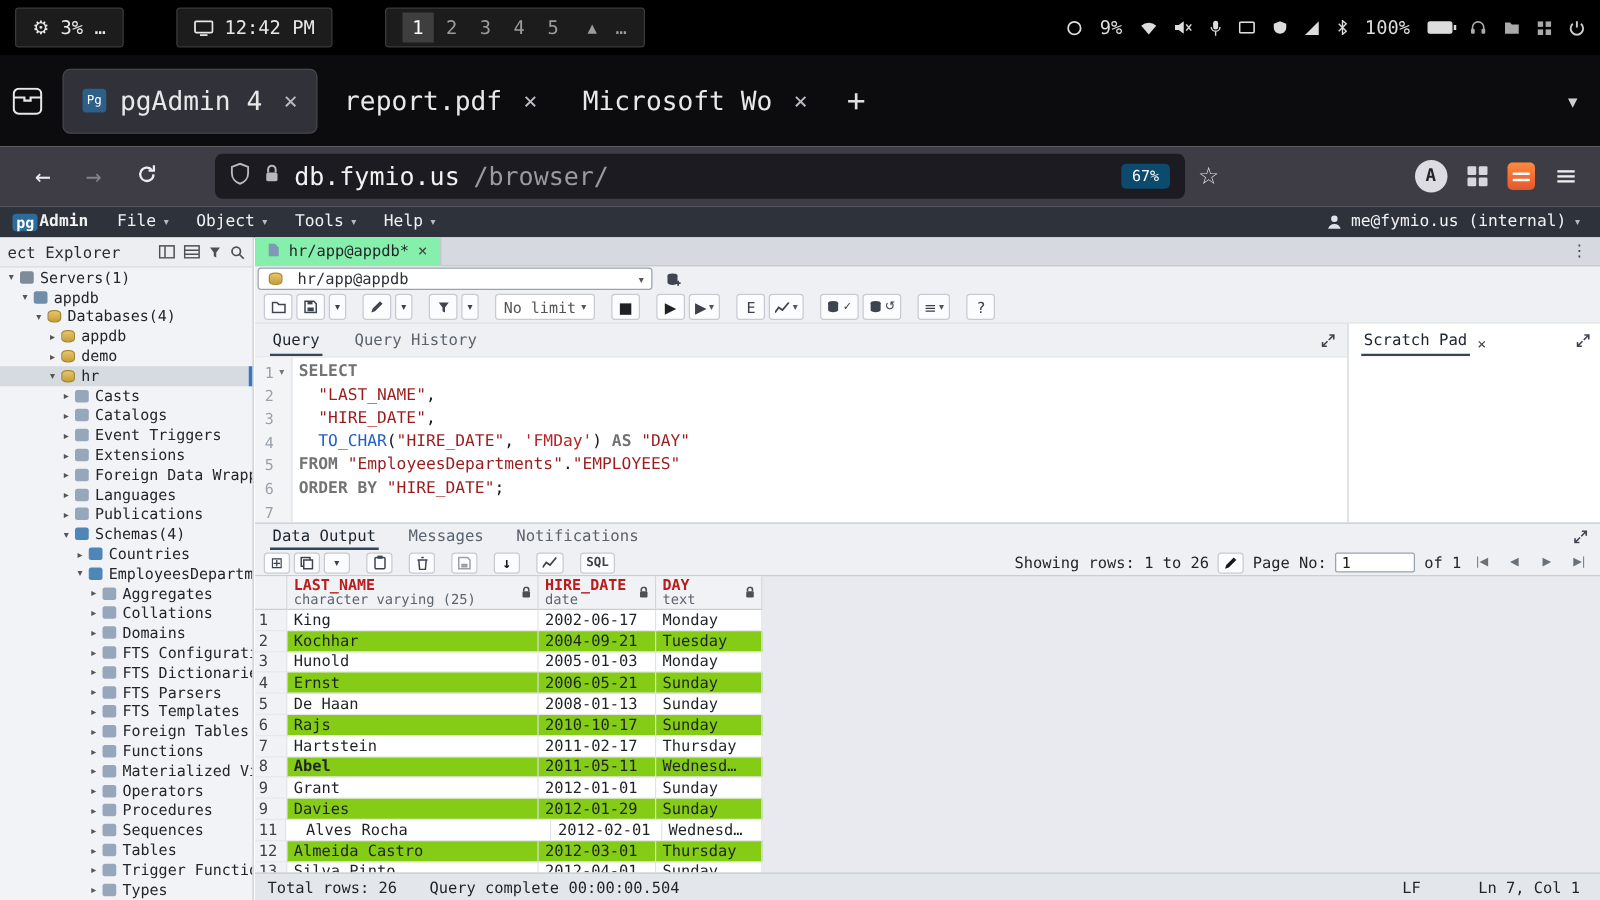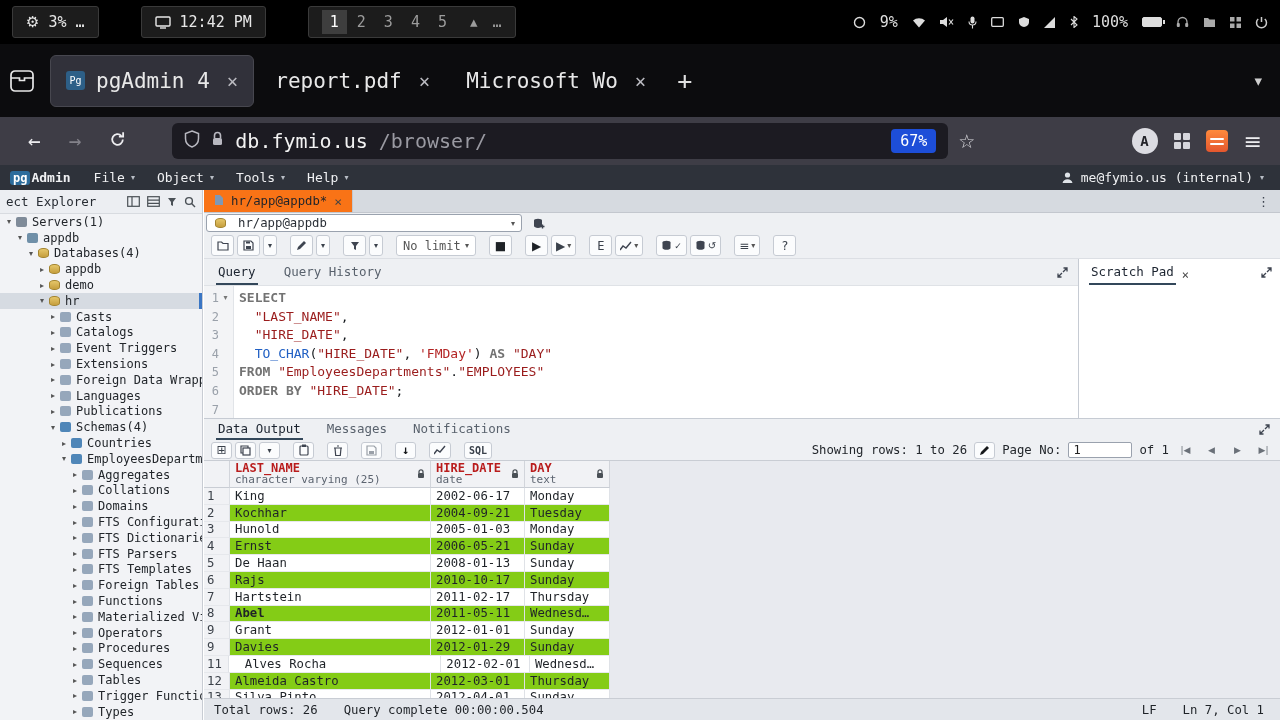--- a/index.html
+++ b/index.html
@@ -29,21 +29,21 @@
   .newtab{font-size:25px;margin-left:16px;color:#e0e0e0}
   .alltabs{margin-left:auto;font-size:15px;color:#cfcfcf;padding-right:8px}
 
   
   .navbar{position:absolute;top:117px;left:0;width:100%;height:48px;background:#3e3d46;display:flex;align-items:center;padding:0 14px;gap:0}
   .nav-ic{color:#ededf0;font-size:21px;padding:0 14px}
   .nav-ic.dim{color:#83828a}
   .urlbar{width:776px;height:36px;background:#1c1b22;border-radius:6px;display:flex;align-items:center;padding:0 12px;gap:11px;margin-left:32px}
   .url-host{color:#f2f2f2;font-size:20px}
   .url-path{color:#9a9aa2;font-size:20px}
-  .zoom-pill{margin-left:auto;background:#1d4ed8;color:#fff;border-radius:4px;padding:3px 9px;font-size:15px}
+  .zoom-pill{margin-left:auto;background:#0c4a6e;color:#fff;border-radius:4px;padding:3px 9px;font-size:12px}
   .star{font-size:19px;color:#dcdce0;padding:0 10px}
   .nav-right{margin-left:auto;display:flex;align-items:center;gap:16px;padding-right:4px}
   .avatar{width:26px;height:26px;border-radius:50%;background:#dcdce2;color:#23232a;font-size:14px;font-weight:bold;display:flex;align-items:center;justify-content:center}
   .ext4{display:grid;grid-template-columns:7px 7px;grid-gap:2px}
   .ext4 span{width:7px;height:7px;background:#d7d7dd;border-radius:1px}
   .orange-ic{width:22px;height:22px;border-radius:4px;background:linear-gradient(#ff8a3c,#e4572e);display:flex;flex-direction:column;justify-content:center;gap:3px;padding:0 4px}
   .orange-ic i{display:block;height:2px;background:#fff;border-radius:1px}
   .hamb{font-size:22px;color:#ededf0}
 
   
@@ -68,21 +68,21 @@
   .i-srvgrp{background:#7f8b99}
   .i-srv{background:#6f8fa8}
   .i-db{background:linear-gradient(#e6c76a,#c59e3d);border:1px solid #a3842f;border-radius:5px/3px}
   .i-coll{background:#96a7bb}
   .i-schema{background:#4f86b8}
   .sb-thumb{position:absolute;right:0;top:103px;width:3px;height:16px;background:#3a76c4}
 
   
   .main{position:absolute;top:190px;left:204px;right:0;bottom:0;background:#eef0f3;display:flex;flex-direction:column}
   .qt-tabrow{height:23px;background:#d6dae0;display:flex;align-items:center;border-bottom:1px solid #c3c7ce;flex:0 0 auto}
-  .qt-tab{height:100%;background:#f97316;display:flex;align-items:center;gap:7px;padding:0 10px;font-size:12.3px;color:#1e232a;border-right:1px solid #c3c7ce}
+  .qt-tab{height:100%;background:#86efac;display:flex;align-items:center;gap:7px;padding:0 10px;font-size:12.3px;color:#1e232a;border-right:1px solid #c3c7ce}
   .qt-close{color:#444;font-size:13px}
   .kebab{margin-left:auto;padding:0 10px;color:#3e4450;font-size:13px}
 
   .connrow{height:20px;display:flex;align-items:flex-end;padding:1px 2px;flex:0 0 auto}
   .connbox{width:316px;height:18px;background:#fff;border:1px solid #9aa2ae;border-radius:3px;display:flex;align-items:center;font-size:12.3px;padding:0 6px;gap:7px;color:#2a2f36}
   .connbox .caret9{margin-left:auto}
   .caret9{font-size:8px;color:#555}
   .connbtn{width:22px;height:18px;margin-left:6px;display:flex;align-items:center;justify-content:center;background:none;border:none;color:#3e4450;font-size:12px}
 
   .qtoolbar{height:26px;display:flex;align-items:center;padding:0 7px;gap:3px;flex:0 0 auto;border-bottom:1px solid #dcdfe4}
@@ -131,21 +131,21 @@
   .gh-name{font-size:12px;font-weight:bold;color:#b91c1c}
   .gh-type{font-size:11px;color:#5c6470;white-space:nowrap;overflow:hidden}
   .lock{margin-left:auto;display:inline-flex;padding-left:3px}
   .gridrows{flex:1;overflow:hidden;background:#e8eaef}
   .grow{display:flex;width:406px;height:16.8px}
   .gc{border-right:1px solid #dfe2e7;border-bottom:1px solid #e6e8ec;padding:0 5px;display:flex;align-items:center;overflow:hidden;white-space:nowrap;font-size:12.3px;color:#1f2328;background:#fff}
   .gc-num{width:26px;background:#f1f2f5;color:#3c424a;padding:0 3px}
   .grow.alt .gc:not(.gc-num){background:#84cc16}
 
   .statusbar{height:22px;border-top:1px solid #c9cdd4;background:#e3e6eb;display:flex;align-items:center;padding:0 10px;font-size:12.3px;color:#1f2328;gap:26px;flex:0 0 auto}
-  .st-right{margin-left:auto;display:flex;gap:26px;padding-right:6px}
+  .st-right{margin-left:auto;display:flex;gap:46px;padding-right:6px}
 </style>
 </head>
 <body>
 
 <div class="screen">
 
   <div class="sysbar">
     <div class="pill">
       <span class="glyph">⚙</span>
       <span>3%</span>

